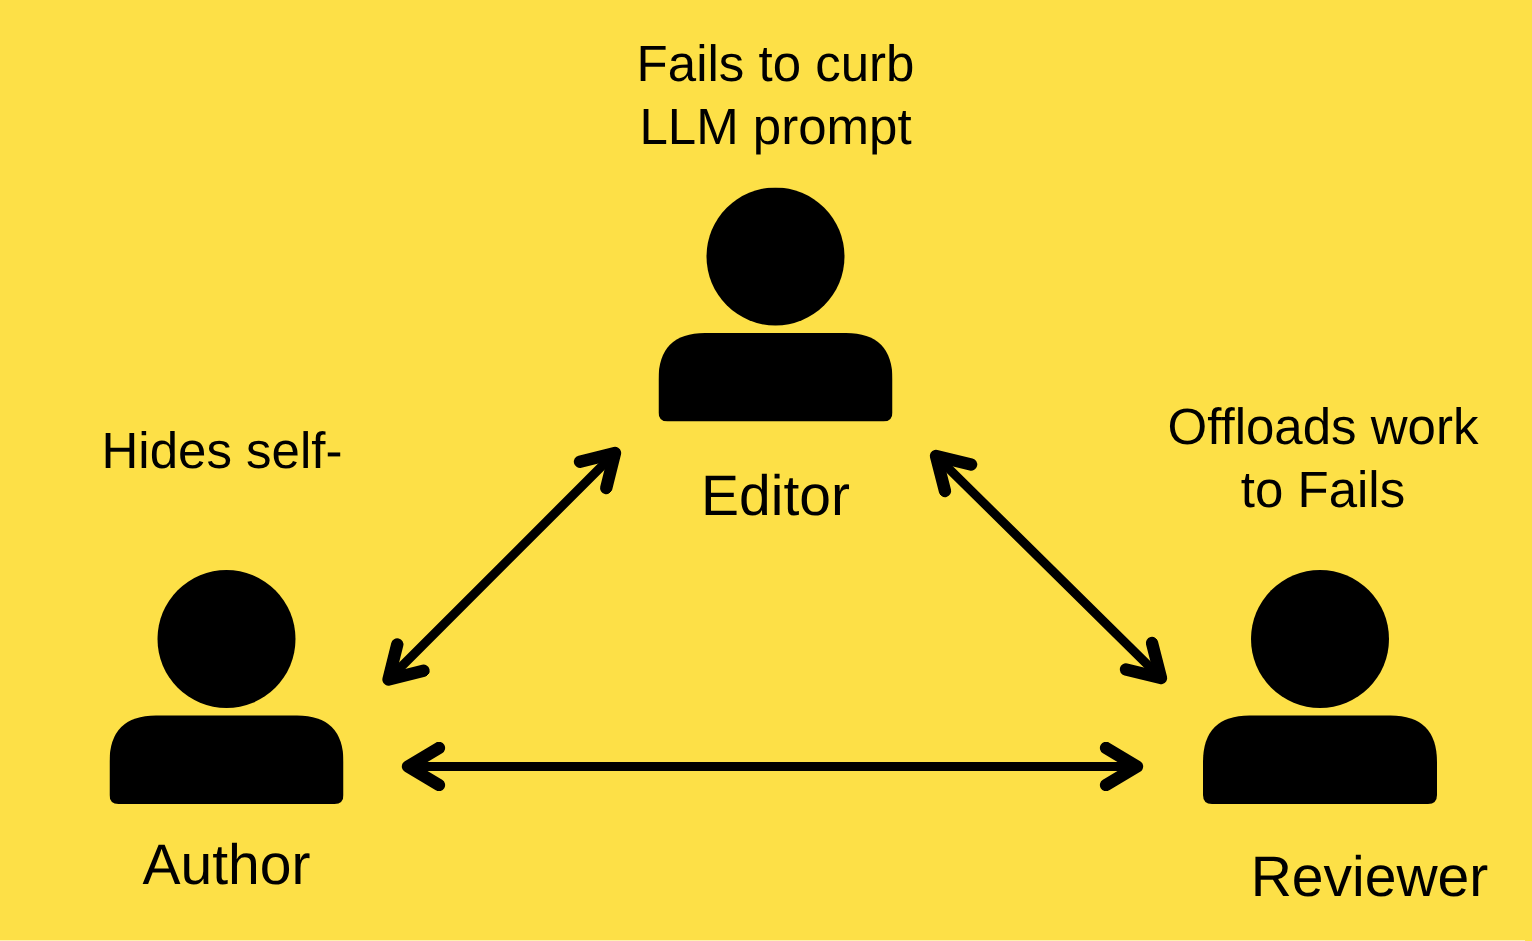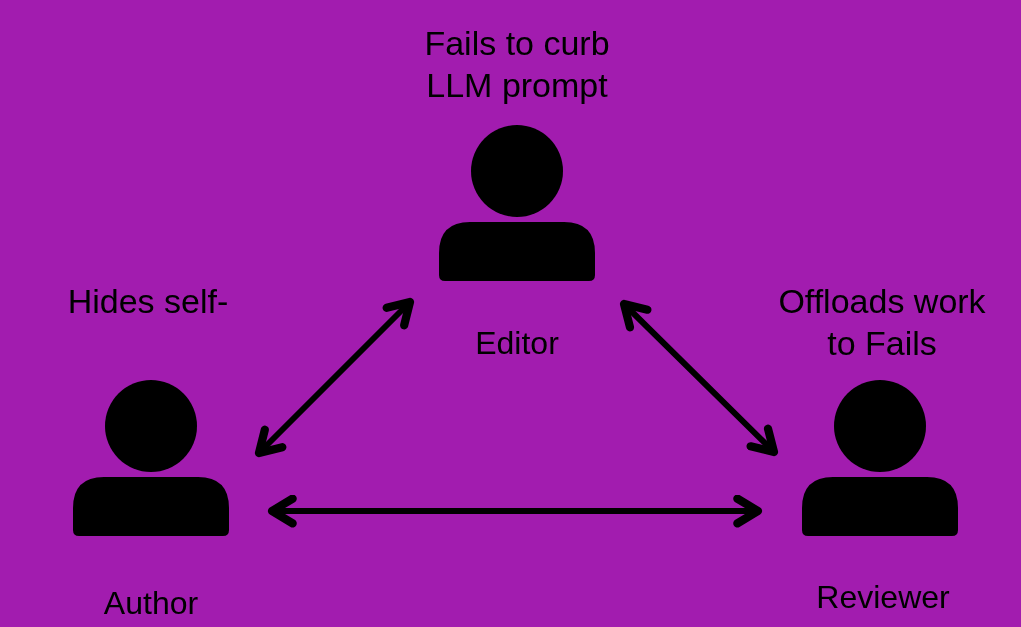--- a/index.html
+++ b/index.html
@@ -4,21 +4,21 @@
 <style>
   html, body {
     margin: 0;
     padding: 0;
     background: #ffffff;
   }
   .canvas {
     position: relative;
     width: 1021px;
     height: 627px;
-    background: #a21caf;
+    background: #fde047;
     overflow: hidden;
     font-family: "Liberation Sans", sans-serif;
     color: #000000;
   }
   .layer {
     position: absolute;
     left: 0;
     top: 0;
   }
   .edge {
@@ -36,25 +36,24 @@
     text-align: center;
     font-size: 34px;
     line-height: 42px;
     white-space: nowrap;
     color: #000000;
   }
   .node-label {
     position: absolute;
     transform: translateX(-50%);
     text-align: left;
-    font-size: 32px;
+    font-size: 38px;
     line-height: 1;
     white-space: nowrap;
     color: #000000;
-    margin-top: 15px;
   }
 </style>
 </head>
 <body>
 
 <div class="canvas">
 
   <svg class="layer" width="1021" height="627" viewBox="0 0 1021 627">
     <defs>
       <marker id="ah" viewBox="0 0 12 12" refX="10" refY="6" markerWidth="5.5" markerHeight="5.5" orient="auto-start-reverse">
@@ -77,22 +76,22 @@
 
   <div class="caption" style="left:517px; top:22px;">
     <div>Fails to curb</div>
     <div>LLM prompt</div>
   </div>
 
   <div class="caption" style="left:148px; top:280px;text-align:center;">
     <div>Hides self-</div>
   </div>
 
-  <div class="caption" style="left:882px; top:280px;">
+  <div class="caption" style="left:882px; top:264px;">
     <div>Offloads work</div>
     <div>to Fails</div>
   </div>
 
   <div class="node-label" style="left:517px; top:312px;">Editor</div>
-  <div class="node-label" style="left:151px; top:572px;">Author</div>
-  <div class="node-label" style="left:883px; top:566px;">Reviewer</div>
+  <div class="node-label" style="left:151px; top:558px;">Author</div>
+  <div class="node-label" style="left:913px; top:566px;">Reviewer</div>
 
 </div>
 
 </body></html>

